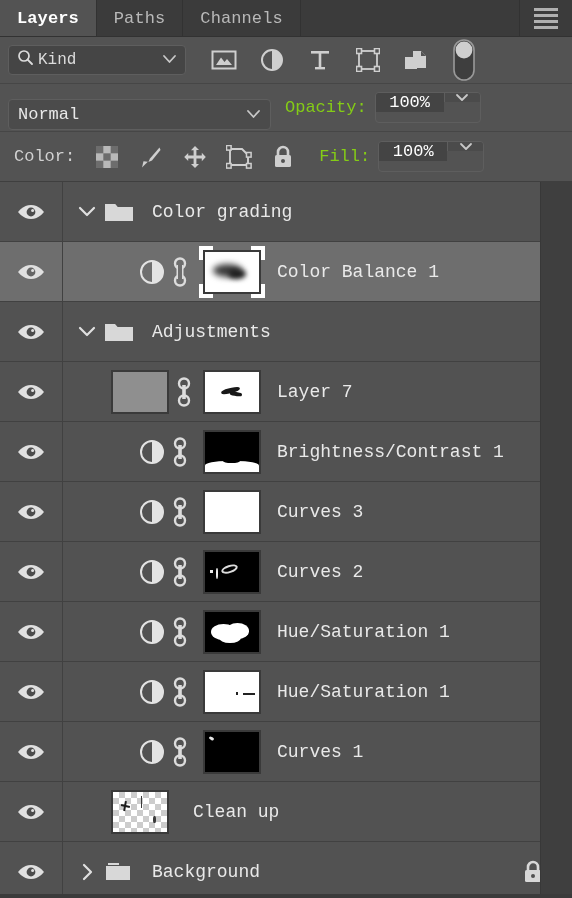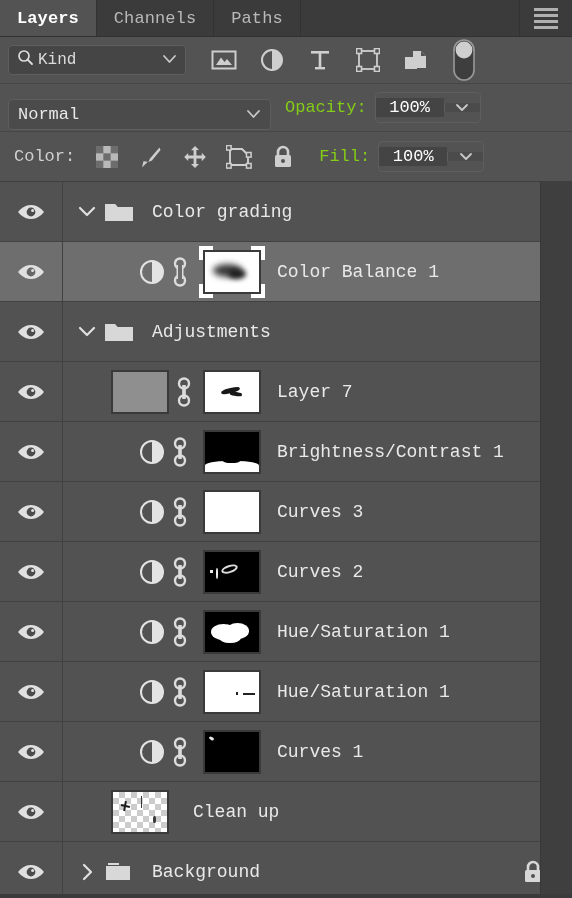--- a/index.html
+++ b/index.html
@@ -68,21 +68,21 @@
     border-bottom: 1px solid #464646;
   }
   .blendbox {
     width: 263px; height: 31px;
     background: #4b4b4b; border: 1px solid #5e5e5e; border-radius: 4px;
     display: flex; align-items: center; padding: 0 9px; margin-top: 14px;
   }
   .blendlabel { font-size: 17px; color: #e8e8e8; flex: 1; }
   .fieldlabel { font-size: 17px; color: #84cc16; margin: 0 8px 0 14px; }
   .numfield {
-    height: 31px; display: flex; align-items: center;
+    height: 31px; display: flex; align-items: flex-start;
     border: 1px solid #5e5e5e; border-radius: 4px; overflow: hidden;
   }
   .numval {
     background: #444444; color: #ffffff; font-size: 17px;
     display: flex; align-items: center; justify-content: center;
     min-width: 68px; padding: 0 8px;
   }
   .numspin {
     background: #4b4b4b; width: 36px;
     display: flex; align-items: center; justify-content: center;
@@ -161,24 +161,24 @@
 </head>
 <body>
 
 <div id="panel">
 
   <div class="tabbar">
     <div class="tab active">
       <span>Layers</span>
     </div>
     <div class="tab">
+      <span>Paths</span>
+    </div>
+    <div class="tab">
       <span>Channels</span>
-    </div>
-    <div class="tab">
-      <span>Paths</span>
     </div>
     <div class="tabfill"></div>
     <div class="panelmenu">
       <i></i>
         <i></i>
         <i></i>
         <i></i>
     </div>
   </div>
 

